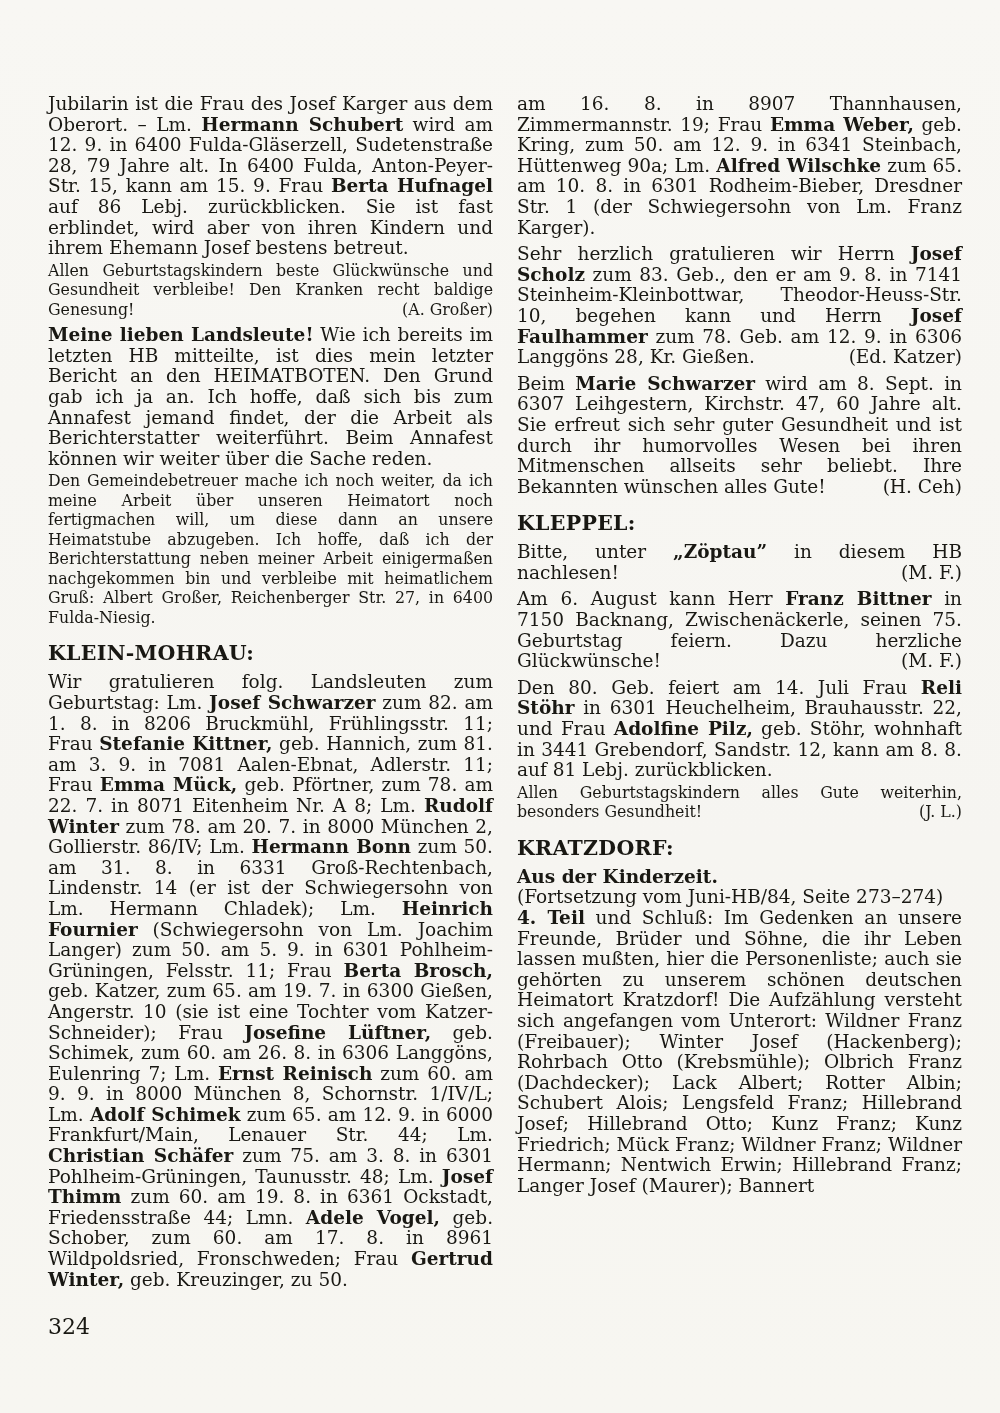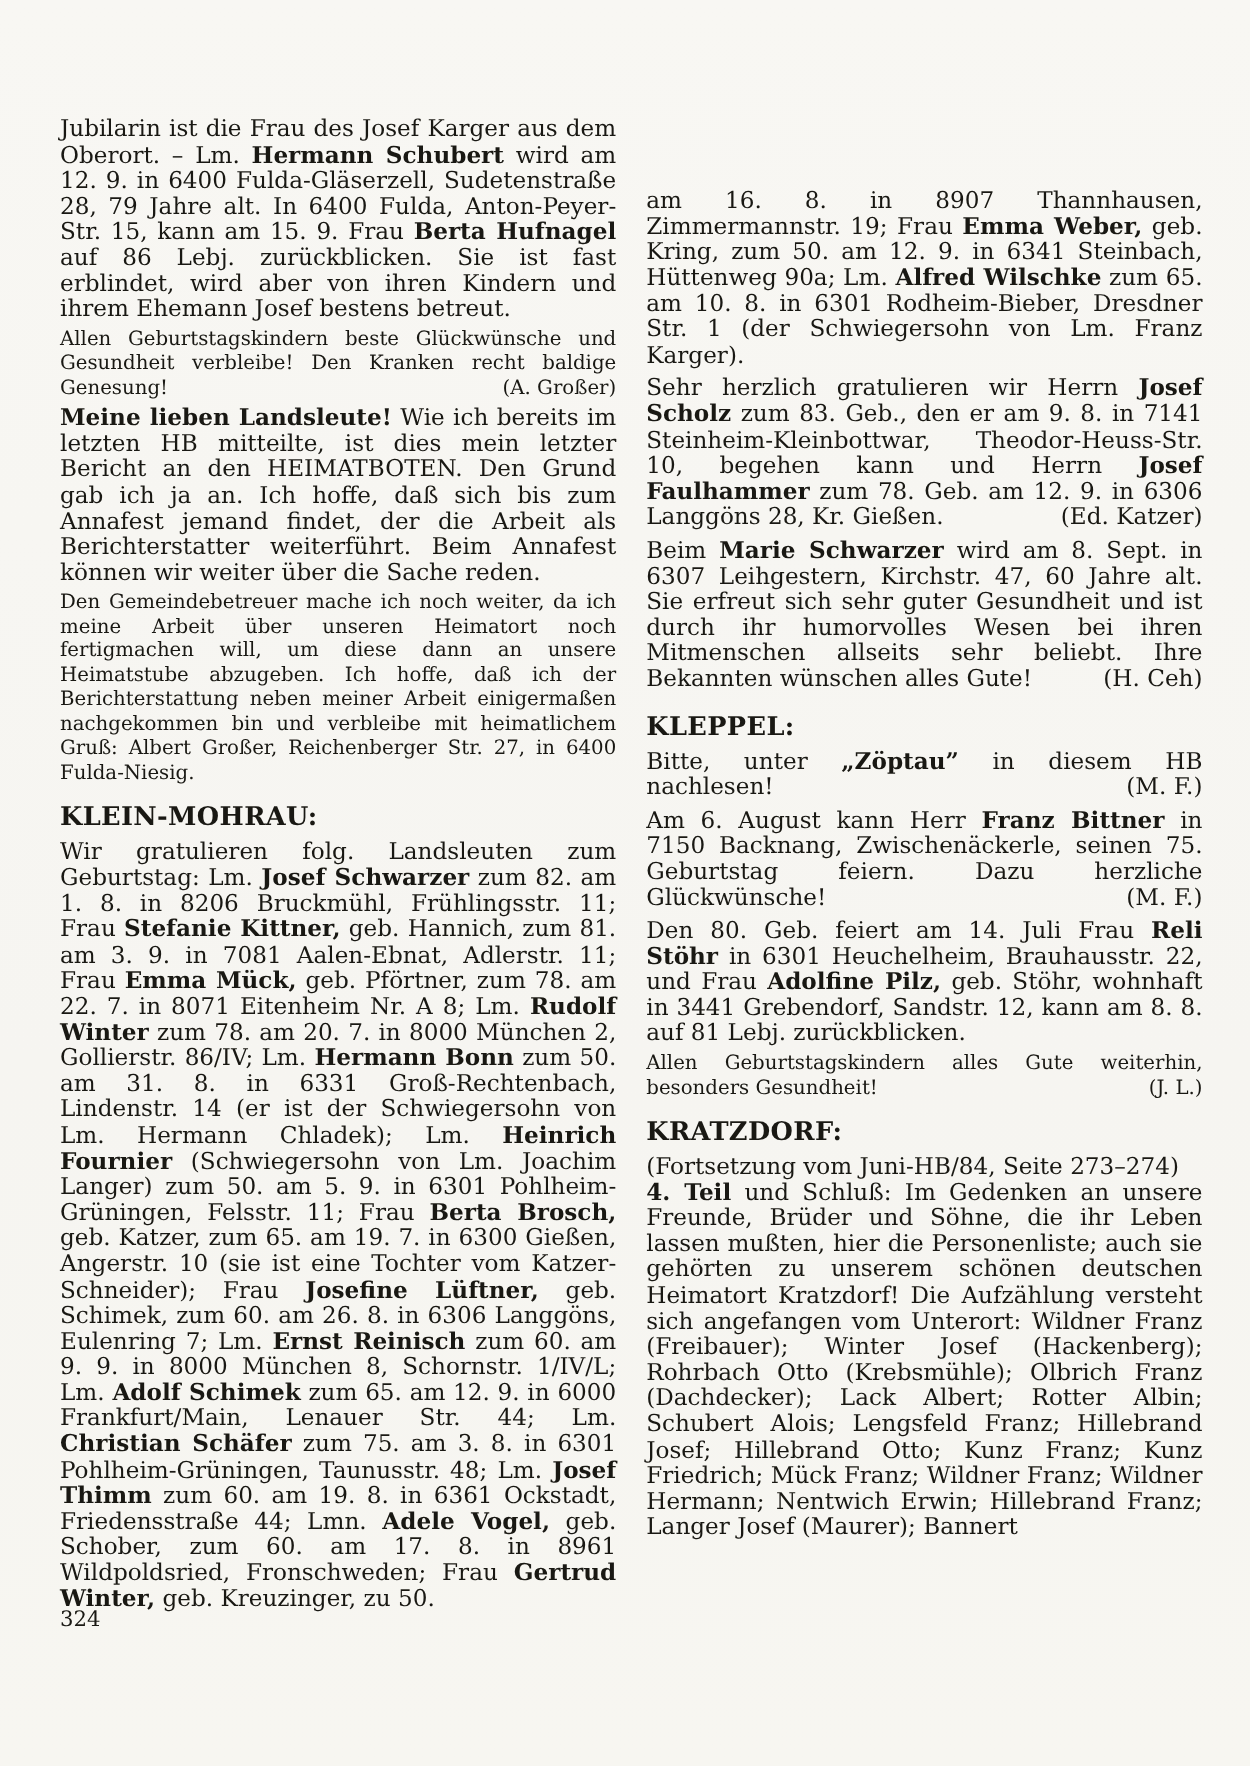--- a/index.html
+++ b/index.html
@@ -12,21 +12,20 @@
     position:relative;
   }
   .page{
     position:absolute;inset:0;
     background:linear-gradient(180deg,#f8f7f3 0%,#f6f5f1 60%,#f7f6f1 100%);
   }
   .columns{
     display:flex;
     gap:24px;
     padding:94px 35px 0 48px;
-    align-items:center;
   }
   .col{
     width:445px;
     flex:0 0 445px;
   }
   .col p{margin:0;}
   .body{
     font-size:18.5px;
     line-height:20.6px;
     text-align:justify;
@@ -49,22 +48,22 @@
     line-height:24px;
     margin:14px 0 7px 0;
     font-weight:bold;
     letter-spacing:0.3px;
   }
   .b{font-weight:bold;}
   .attribution{float:right;}
   .page-number{
     position:absolute;
     left:48px;
-    top:1286px;
-    font-size:17px;
+    top:1314px;
+    font-size:22px;
   }
 </style>
 </head>
 <body>
 
 <div class="page">
   <div class="columns">
     <div class="col">
         <p class="body"><span>Jubilarin ist die Frau des Josef Karger aus dem Oberort. – Lm. </span><span class="b">Hermann Schubert</span><span> wird am 12. 9. in 6400 Fulda-Gläserzell, Sudetenstraße 28, 79 Jahre alt. In 6400 Fulda, Anton-Peyer-Str. 15, kann am 15. 9. Frau </span><span class="b">Berta Hufnagel</span><span> auf 86 Lebj. zurückblicken. Sie ist fast erblindet, wird aber von ihren Kindern und ihrem Ehemann Josef bestens betreut.</span></p>
         <p class="small"><span>Allen Geburtstagskindern beste Glückwünsche und Gesundheit verbleibe! Den Kranken recht baldige Genesung!</span><span class="attribution">(A. Großer)</span></p>
@@ -76,18 +75,19 @@
     <div class="col">
         <p class="body"><span>am 16. 8. in 8907 Thannhausen, Zimmermannstr. 19; Frau </span><span class="b">Emma Weber,</span><span> geb. Kring, zum 50. am 12. 9. in 6341 Steinbach, Hüttenweg 90a; Lm. </span><span class="b">Alfred Wilschke</span><span> zum 65. am 10. 8. in 6301 Rodheim-Bieber, Dresdner Str. 1 (der Schwiegersohn von Lm. Franz Karger).</span></p>
         <p class="body"><span>Sehr herzlich gratulieren wir Herrn </span><span class="b">Josef Scholz</span><span> zum 83. Geb., den er am 9. 8. in 7141 Steinheim-Kleinbottwar, Theodor-Heuss-Str. 10, begehen kann und Herrn </span><span class="b">Josef Faulhammer</span><span> zum 78. Geb. am 12. 9. in 6306 Langgöns 28, Kr. Gießen.</span><span class="attribution">(Ed. Katzer)</span></p>
         <p class="body"><span>Beim </span><span class="b">Marie Schwarzer</span><span> wird am 8. Sept. in 6307 Leihgestern, Kirchstr. 47, 60 Jahre alt. Sie erfreut sich sehr guter Gesundheit und ist durch ihr humorvolles Wesen bei ihren Mitmenschen allseits sehr beliebt. Ihre Bekannten wünschen alles Gute!</span><span class="attribution">(H. Ceh)</span></p>
         <h2 class="heading"><span>KLEPPEL:</span></h2>
         <p class="body"><span>Bitte, unter </span><span class="b">„Zöptau”</span><span> in diesem HB nachlesen!</span><span class="attribution">(M. F.)</span></p>
         <p class="body"><span>Am 6. August kann Herr </span><span class="b">Franz Bittner</span><span> in 7150 Backnang, Zwischenäckerle, seinen 75. Geburtstag feiern. Dazu herzliche Glückwünsche!</span><span class="attribution">(M. F.)</span></p>
         <p class="body"><span>Den 80. Geb. feiert am 14. Juli Frau </span><span class="b">Reli Stöhr</span><span> in 6301 Heuchelheim, Brauhausstr. 22, und Frau </span><span class="b">Adolfine Pilz,</span><span> geb. Stöhr, wohnhaft in 3441 Grebendorf, Sandstr. 12, kann am 8. 8. auf 81 Lebj. zurückblicken.</span></p>
         <p class="small"><span>Allen Geburtstagskindern alles Gute weiterhin, besonders Gesundheit!</span><span class="attribution">(J. L.)</span></p>
         <h2 class="heading"><span>KRATZDORF:</span></h2>
+        <p class="body"><span class="b">Aus der Kinderzeit.</span></p>
         <p class="body tight"><span>(Fortsetzung vom Juni-HB/84, Seite 273–274)</span></p>
         <p class="body tight"><span class="b">4. Teil</span><span> und Schluß: Im Gedenken an unsere Freunde, Brüder und Söhne, die ihr Leben lassen mußten, hier die Personenliste; auch sie gehörten zu unserem schönen deutschen Heimatort Kratzdorf! Die Aufzählung versteht sich angefangen vom Unterort: Wildner Franz (Freibauer); Winter Josef (Hackenberg); Rohrbach Otto (Krebsmühle); Olbrich Franz (Dachdecker); Lack Albert; Rotter Albin; Schubert Alois; Lengsfeld Franz; Hillebrand Josef; Hillebrand Otto; Kunz Franz; Kunz Friedrich; Mück Franz; Wildner Franz; Wildner Hermann; Nentwich Erwin; Hillebrand Franz; Langer Josef (Maurer); Bannert</span></p>
       </div>
   </div>
   <div class="page-number">324</div>
 </div>
 
 </body></html>

